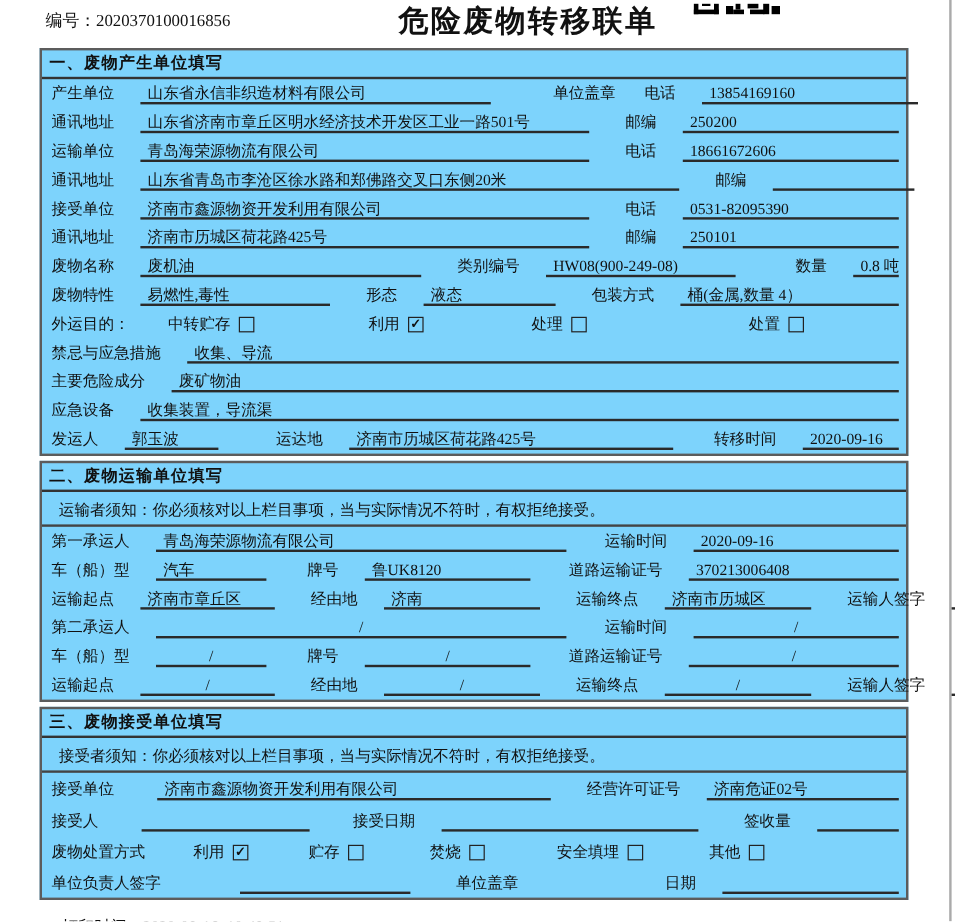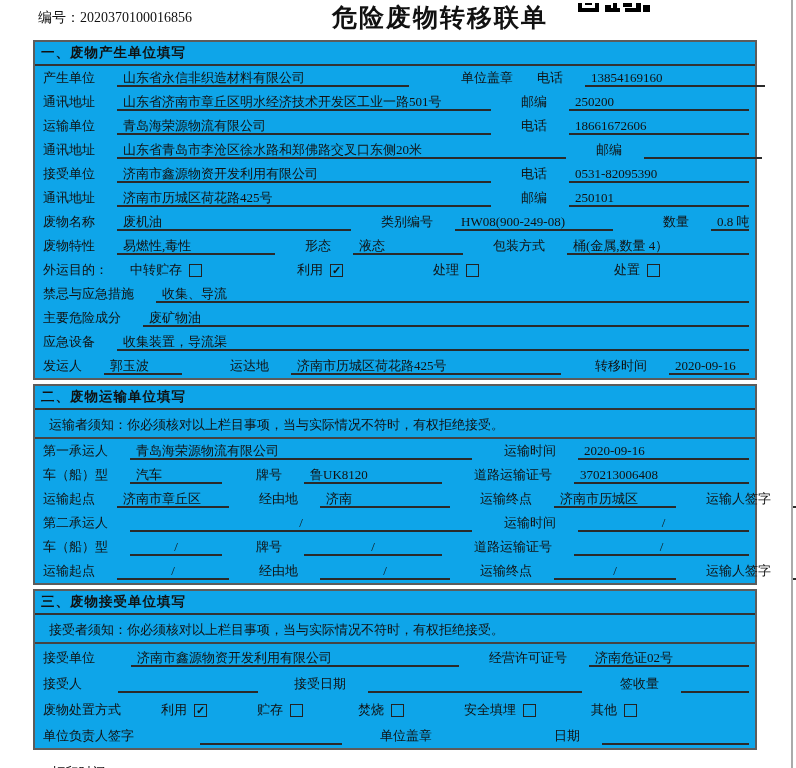--- a/index.html
+++ b/index.html
@@ -3,21 +3,21 @@
 <meta charset="utf-8">
 <style>
   html,body{margin:0;padding:0;background:#ffffff;}
   .page{position:relative;width:796px;height:768px;background:#ffffff;overflow:hidden;
         font-family:"Liberation Serif","DejaVu Serif",serif;color:#111;font-size:13px;}
   .edge-line{position:absolute;top:0;bottom:0;right:3px;width:2px;background:#aaaaaa;}
   .doc-number{position:absolute;left:38px;top:9px;font-size:14px;white-space:nowrap;}
   .doc-title{position:absolute;left:290px;top:1px;width:300px;text-align:center;
              font-size:25px;font-weight:bold;letter-spacing:2px;white-space:nowrap;}
   .qr{position:absolute;left:578px;top:0;width:72px;height:9px;}
-  .sec{position:absolute;left:33px;width:724px;border:2px solid #5c5c5c;box-sizing:border-box;background:#0ea5e9;}
+  .sec{position:absolute;left:33px;width:724px;border:2px solid #5c5c5c;box-sizing:border-box;background:#7dd3fc;}
   .sec1{top:40px;}
   .sec2{top:384px;}
   .sec3{top:589px;}
   .sec-title{height:22px;line-height:22px;padding-left:6px;font-weight:bold;font-size:13.5px;
              border-bottom:2px solid #333;letter-spacing:1px;white-space:nowrap;}
   .notice{height:27px;line-height:29px;padding-left:14px;border-bottom:2px solid #444;white-space:nowrap;}
   .r{display:flex;align-items:flex-end;height:24px;padding:0 6px 3px 6px;box-sizing:border-box;white-space:nowrap;gap:20px;}
   .sec3 .r{height:26px;}
   .l{flex:none;padding:0 2px;}
   .v{flex:none;border-bottom:2px solid #2a2a2a;padding:0 6px;min-height:15px;line-height:15px;overflow:hidden;}
@@ -117,21 +117,21 @@
       <span class="l">废物特性</span>
       <span class="v" style="width:146px">易燃性,毒性</span>
       <span class="l ml8">形态</span>
       <span class="v" style="width:98px">液态</span>
       <span class="l ml8">包装方式</span>
       <span class="v f1">桶(金属,数量 4）</span>
     </div>
 
     <div class="r">
       <span class="l">外运目的：</span>
-      <span class="opt" style="">
+      <span class="opt" style="margin-left:10px">
         <span>中转贮存</span>
         <span class="cb"></span>
       </span>
       <span class="opt" style="margin-left:75px">
         <span>利用</span>
         <span class="cb">✓</span>
       </span>
       <span class="opt" style="margin-left:70px">
         <span>处理</span>
         <span class="cb"></span>

